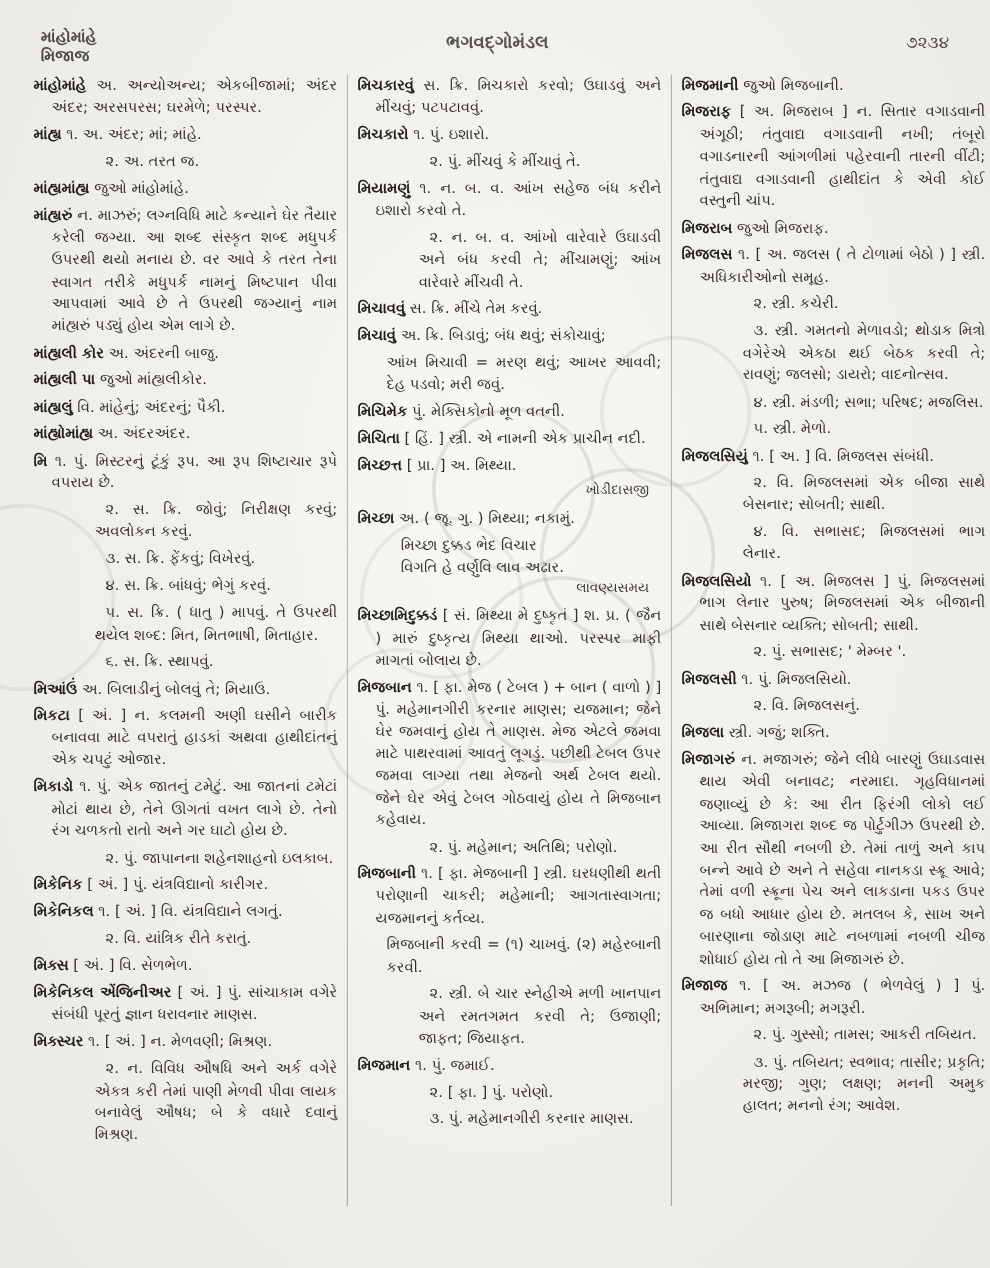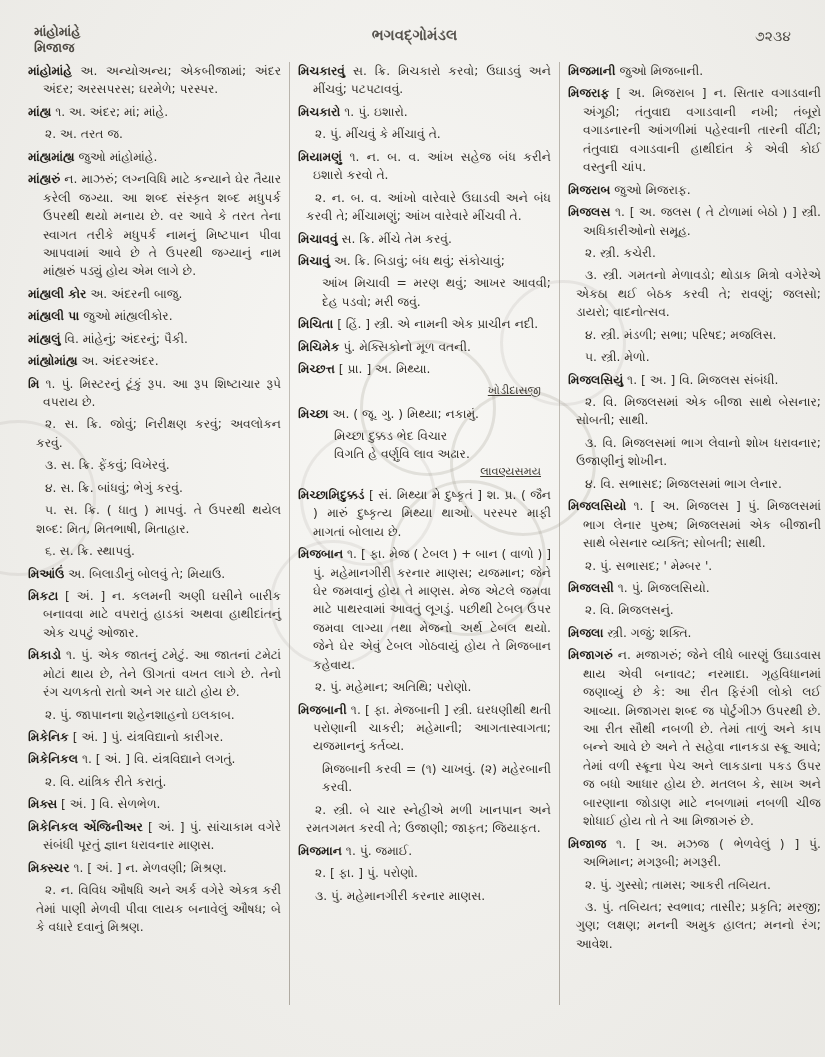--- a/index.html
+++ b/index.html
@@ -23,24 +23,24 @@
   .hdr .pno{ position:absolute; right:4px; top:4px; font-size:14px; color:#3a362f;}
   .cols{
     position:absolute; top:62px; left:28px; right:16px; bottom:12px;
     display:flex;
   }
   .col{ width:253px; flex:0 0 253px; font-size:12.3px; line-height:1.5; text-align:justify; position:relative; z-index:2;}
   .divider{ flex:0 0 1px; width:1px; background:#aaa49a; margin:0 8px 40px 8px; }
   .p{ margin:0 0 4px 0; }
   .entry{ padding-left:15px; text-indent:-15px; }
   .hw{ font-weight:bold; color:#211e19; }
-  .sub{ padding-left:8px; text-indent:9px; }
+  .sub{ padding-left:8px; text-indent:9px;margin-left:43px; }
   .idiom{ padding-left:24px; text-indent:0; }
   .quote{ padding-left:36px; text-indent:0; margin-bottom:0; }
-  .attrib{ text-align:right; padding-right:10px; font-size:11.3px; margin:0 0 5px 0; color:#3a362f;text-decoration:underline;}
+  .attrib{ text-align:right; padding-right:10px; font-size:11.3px; margin:0 0 5px 0; color:#3a362f;}
   
   .wm{ position:absolute; border:3px solid rgba(150,144,132,0.22); border-radius:50%; z-index:1; }
   .wm.f{ border-color:rgba(150,144,132,0.14); }
 </style>
 </head>
 <body>
 
 <div class="page">
 
   <div class="wm" style="left:360px; top:340px; width:130px; height:130px;"></div>
@@ -92,22 +92,22 @@
     <div class="divider"></div>
     <div class="col">
         <div class="p entry"><span class="hw">મિચકારવું</span><span> સ. ક્રિ. મિચકારો કરવો; ઉઘાડવું અને મીંચવું; પટપટાવવું.</span></div>
         <div class="p entry"><span class="hw">મિચકારો</span><span> ૧. પું. ઇશારો.</span></div>
         <div class="p sub">૨. પું. મીંચવું કે મીંચાવું તે.</div>
         <div class="p entry"><span class="hw">મિયામણું</span><span> ૧. ન. બ. વ. આંખ સહેજ બંધ કરીને ઇશારો કરવો તે.</span></div>
         <div class="p sub">૨. ન. બ. વ. આંખો વારેવારે ઉઘાડવી અને બંધ કરવી તે; મીંચામણું; આંખ વારેવારે મીંચવી તે.</div>
         <div class="p entry"><span class="hw">મિચાવવું</span><span> સ. ક્રિ. મીંચે તેમ કરવું.</span></div>
         <div class="p entry"><span class="hw">મિચાવું</span><span> અ. ક્રિ. બિડાવું; બંધ થવું; સંકોચાવું;</span></div>
         <div class="p idiom">આંખ મિચાવી = મરણ થવું; આખર આવવી; દેહ પડવો; મરી જવું.</div>
+        <div class="p entry"><span class="hw">મિચિમેક</span><span> પું. મેક્સિકોનો મૂળ વતની.</span></div>
         <div class="p entry"><span class="hw">મિચિતા</span><span> [ હિં. ] સ્ત્રી. એ નામની એક પ્રાચીન નદી.</span></div>
-        <div class="p entry"><span class="hw">મિચિમેક</span><span> પું. મેક્સિકોનો મૂળ વતની.</span></div>
         <div class="p entry"><span class="hw">મિચ્છત્ત</span><span> [ પ્રા. ] અ. મિથ્યા.</span></div>
         <div class="p attrib">ખોડીદાસજી</div>
         <div class="p entry"><span class="hw">મિચ્છા</span><span> અ. ( જૂ. ગુ. ) મિથ્યા; નકામું.</span></div>
         <div class="p quote">મિચ્છા દુક્કડ ભેદ વિચાર</div>
         <div class="p quote">વિગતિ હે વર્ણુવિ લાવ અઢાર.</div>
         <div class="p attrib">લાવણ્યસમય</div>
         <div class="p entry"><span class="hw">મિચ્છામિદુક્કડં</span><span> [ સં. મિથ્યા મે દુષ્કૃતં ] શ. પ્ર. ( જૈન ) મારું દુષ્કૃત્ય મિથ્યા થાઓ. પરસ્પર માફી માગતાં બોલાય છે.</span></div>
         <div class="p entry"><span class="hw">મિજબાન</span><span> ૧. [ ફા. મેજ ( ટેબલ ) + બાન ( વાળો ) ] પું. મહેમાનગીરી કરનાર માણસ; યજમાન; જેને ઘેર જમવાનું હોય તે માણસ. મેજ એટલે જમવા માટે પાથરવામાં આવતું લૂગડું. પછીથી ટેબલ ઉપર જમવા લાગ્યા તથા મેજનો અર્થ ટેબલ થયો. જેને ઘેર એવું ટેબલ ગોઠવાયું હોય તે મિજબાન કહેવાય.</span></div>
         <div class="p sub">૨. પું. મહેમાન; અતિથિ; પરોણો.</div>
         <div class="p entry"><span class="hw">મિજબાની</span><span> ૧. [ ફા. મેજબાની ] સ્ત્રી. ઘરધણીથી થતી પરોણાની ચાકરી; મહેમાની; આગતાસ્વાગતા; યજમાનનું કર્તવ્ય.</span></div>
@@ -122,21 +122,20 @@
         <div class="p entry"><span class="hw">મિજમાની</span><span> જુઓ મિજબાની.</span></div>
         <div class="p entry"><span class="hw">મિજરાફ</span><span> [ અ. મિજરાબ ] ન. સિતાર વગાડવાની અંગૂઠી; તંતુવાદ્ય વગાડવાની નખી; તંબૂરો વગાડનારની આંગળીમાં પહેરવાની તારની વીંટી; તંતુવાદ્ય વગાડવાની હાથીદાંત કે એવી કોઈ વસ્તુની ચાંપ.</span></div>
         <div class="p entry"><span class="hw">મિજરાબ</span><span> જુઓ મિજરાફ.</span></div>
         <div class="p entry"><span class="hw">મિજલસ</span><span> ૧. [ અ. જલસ ( તે ટોળામાં બેઠો ) ] સ્ત્રી. અધિકારીઓનો સમૂહ.</span></div>
         <div class="p sub">૨. સ્ત્રી. કચેરી.</div>
         <div class="p sub">૩. સ્ત્રી. ગમતનો મેળાવડો; થોડાક મિત્રો વગેરેએ એકઠા થઈ બેઠક કરવી તે; રાવણું; જલસો; ડાયરો; વાદનોત્સવ.</div>
         <div class="p sub">૪. સ્ત્રી. મંડળી; સભા; પરિષદ; મજલિસ.</div>
         <div class="p sub">૫. સ્ત્રી. મેળો.</div>
         <div class="p entry"><span class="hw">મિજલસિયું</span><span> ૧. [ અ. ] વિ. મિજલસ સંબંધી.</span></div>
         <div class="p sub">૨. વિ. મિજલસમાં એક બીજા સાથે બેસનાર; સોબતી; સાથી.</div>
-        <div class="p sub">૩. વિ. મિજલસમાં ભાગ લેવાનો શોખ ધરાવનાર; ઉજાણીનું શોખીન.</div>
         <div class="p sub">૪. વિ. સભાસદ; મિજલસમાં ભાગ લેનાર.</div>
         <div class="p entry"><span class="hw">મિજલસિયો</span><span> ૧. [ અ. મિજલસ ] પું. મિજલસમાં ભાગ લેનાર પુરુષ; મિજલસમાં એક બીજાની સાથે બેસનાર વ્યક્તિ; સોબતી; સાથી.</span></div>
         <div class="p sub">૨. પું. સભાસદ; ' મેમ્બર '.</div>
         <div class="p entry"><span class="hw">મિજલસી</span><span> ૧. પું. મિજલસિયો.</span></div>
         <div class="p sub">૨. વિ. મિજલસનું.</div>
         <div class="p entry"><span class="hw">મિજલા</span><span> સ્ત્રી. ગજું; શક્તિ.</span></div>
         <div class="p entry"><span class="hw">મિજાગરું</span><span> ન. મજાગરું; જેને લીધે બારણું ઉઘાડવાસ થાય એવી બનાવટ; નરમાદા. ગૃહવિધાનમાં જણાવ્યું છે કે: આ રીત ફિરંગી લોકો લઈ આવ્યા. મિજાગરા શબ્દ જ પોર્ટુગીઝ ઉપરથી છે. આ રીત સૌથી નબળી છે. તેમાં તાળું અને કાપ બન્ને આવે છે અને તે સહેવા નાનકડા સ્ક્રૂ આવે; તેમાં વળી સ્ક્રૂના પેચ અને લાકડાના પકડ ઉપર જ બધો આધાર હોય છે. મતલબ કે, સાખ અને બારણાના જોડાણ માટે નબળામાં નબળી ચીજ શોધાઈ હોય તો તે આ મિજાગરું છે.</span></div>
         <div class="p entry"><span class="hw">મિજાજ</span><span> ૧. [ અ. મઝજ ( ભેળવેલું ) ] પું. અભિમાન; મગરૂબી; મગરૂરી.</span></div>
         <div class="p sub">૨. પું. ગુસ્સો; તામસ; આકરી તબિયત.</div>
         <div class="p sub">૩. પું. તબિયત; સ્વભાવ; તાસીર; પ્રકૃતિ; મરજી; ગુણ; લક્ષણ; મનની અમુક હાલત; મનનો રંગ; આવેશ.</div>

